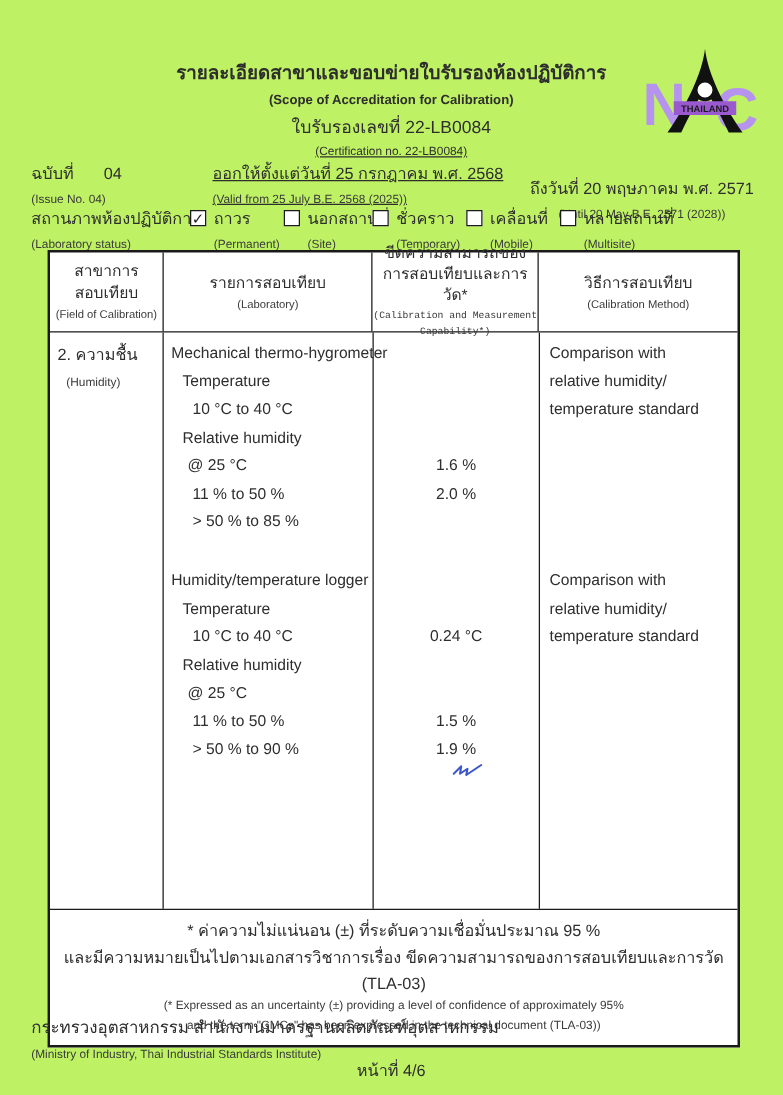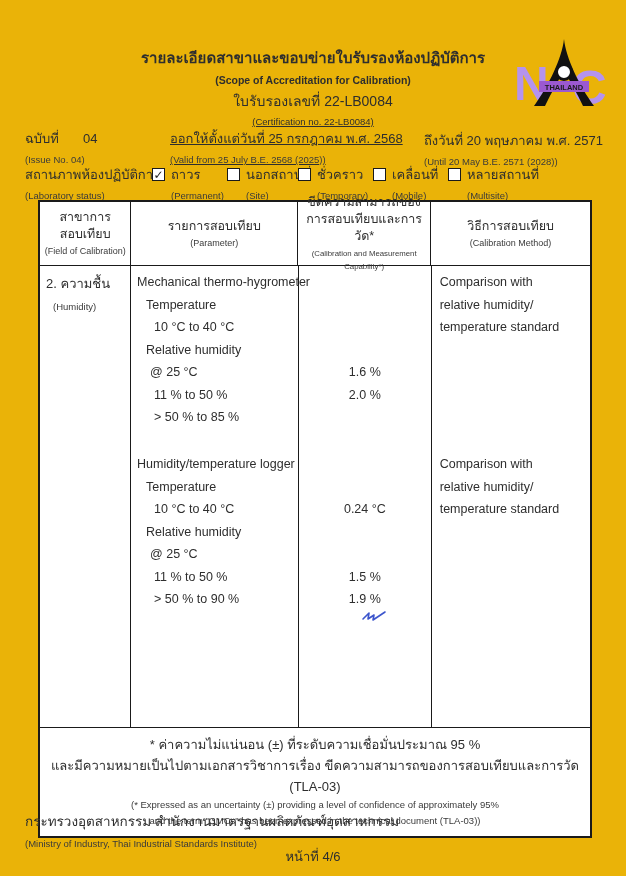--- a/index.html
+++ b/index.html
@@ -1,35 +1,35 @@
 <!DOCTYPE html>
 <html><head>
 <meta charset="utf-8">
 <style>
   * { margin:0; padding:0; box-sizing:border-box; }
   html,body { background:#e8e8e8; }
   .page {
     position:relative; width:626px; height:876px; margin:0 auto;
-    background:#eab308; color:#2e2e2e;
+    background:#bef264; color:#2e2e2e;
     font-family:"Liberation Sans","DejaVu Sans",sans-serif;
     overflow:hidden;
   }
   
   .title-block { position:absolute; top:46px; left:0; width:100%; text-align:center; }
   .t1 { font-size:15px; font-weight:bold; }
   .t2 { font-size:10.5px; font-weight:bold; margin-top:4px; }
   .t3 { font-size:14px; margin-top:4px; }
   .t4 { font-size:9.5px; margin-top:4px;text-decoration:underline; }
   
   .logo { position:absolute; left:514px; top:36px; width:98px; height:80px; }
   
   .issue-row { position:absolute; top:128px; left:0; width:100%; font-size:13px; }
   .issue-a { position:absolute; left:25px; top:0; }
   .issue-b { position:absolute; left:170px; top:0;text-decoration:underline; }
-  .issue-c { position:absolute; left:424px; top:2px; }
+  .issue-c { position:absolute; left:424px; top:12px;text-align:center; }
   .gap { margin-left:24px; }
   .sub { font-size:9.5px; margin-top:5px; color:#3a3a3a; }
   
   .status-row { position:absolute; top:164px; left:0; width:100%; font-size:13px; height:36px; }
   .status-label { position:absolute; left:25px; top:0; }
   .opt { position:absolute; top:0; }
   .opt1 { left:152px; } .opt2 { left:227px; } .opt3 { left:298px; } .opt4 { left:373px; } .opt5 { left:448px; }
   .cbline { display:flex; align-items:center; gap:6px; white-space:nowrap; }
   .cb {
     width:13px; height:13px; border:1.6px solid #1a1a1a; background:#fff;
@@ -38,21 +38,21 @@
   }
   .opt .sub { padding-left:19px; }
   
   .tbl { position:absolute; left:38px; top:200px; width:554px; border:2px solid #1a1a1a; background:#fff; }
   .thead { display:flex; height:64px; border-bottom:1.5px solid #1a1a1a; }
   .hc { display:flex; flex-direction:column; justify-content:center; align-items:center; text-align:center; }
   .c1 { width:92px; } .c2 { width:168px;align-items:center; } .c3 { width:134px; } .c4 { width:160px; }
   .bdr { border-right:1px solid #1a1a1a; }
   .h-th { font-size:12.5px; line-height:17px; }
   .h-en { font-size:9px; line-height:13px; margin-top:2px; color:#3a3a3a; }
-  .h-en-sm { font-size:7.8px; }
+  .h-en-sm { font-size:7.8px;font-family:Liberation Mono, monospace; }
   .tbody { display:flex; height:462px; border-bottom:1.5px solid #1a1a1a; }
   .bcol { padding-top:5px; position:relative; }
   .field-no { font-size:13px; padding-left:6px; padding-top:2px; white-space:nowrap; }
   .field-en { font-size:9.5px; padding-left:13px; margin-top:7px; color:#3a3a3a; }
   .sec { position:relative; height:158px; }
   .secgap { height:24px; }
   .ln { height:22.5px; line-height:22.5px; font-size:12.5px; white-space:nowrap; }
   .i0 { padding-left:6px; } .i1 { padding-left:15px; } .i1b { padding-left:19px; } .i2 { padding-left:23px; }
   .cmc-col .ln { text-align:center; padding:0; }
   .mth { padding-left:8px; }
@@ -153,21 +153,21 @@
 
   <div class="tbl">
     <div class="thead">
       <div class="hc c1 bdr">
         <div class="h-th">สาขาการ</div>
         <div class="h-th">สอบเทียบ</div>
         <div class="h-en">(Field of Calibration)</div>
       </div>
       <div class="hc c2 bdr">
         <div class="h-th">รายการสอบเทียบ</div>
-        <div class="h-en">(Parameter)</div>
+        <div class="h-en">(Laboratory)</div>
       </div>
       <div class="hc c3 bdr">
         <div class="h-th">ขีดความสามารถของ</div>
         <div class="h-th">การสอบเทียบและการวัด*</div>
         <div class="h-en h-en-sm">(Calibration and Measurement Capability*)</div>
       </div>
       <div class="hc c4">
         <div class="h-th">วิธีการสอบเทียบ</div>
         <div class="h-en">(Calibration Method)</div>
       </div>

